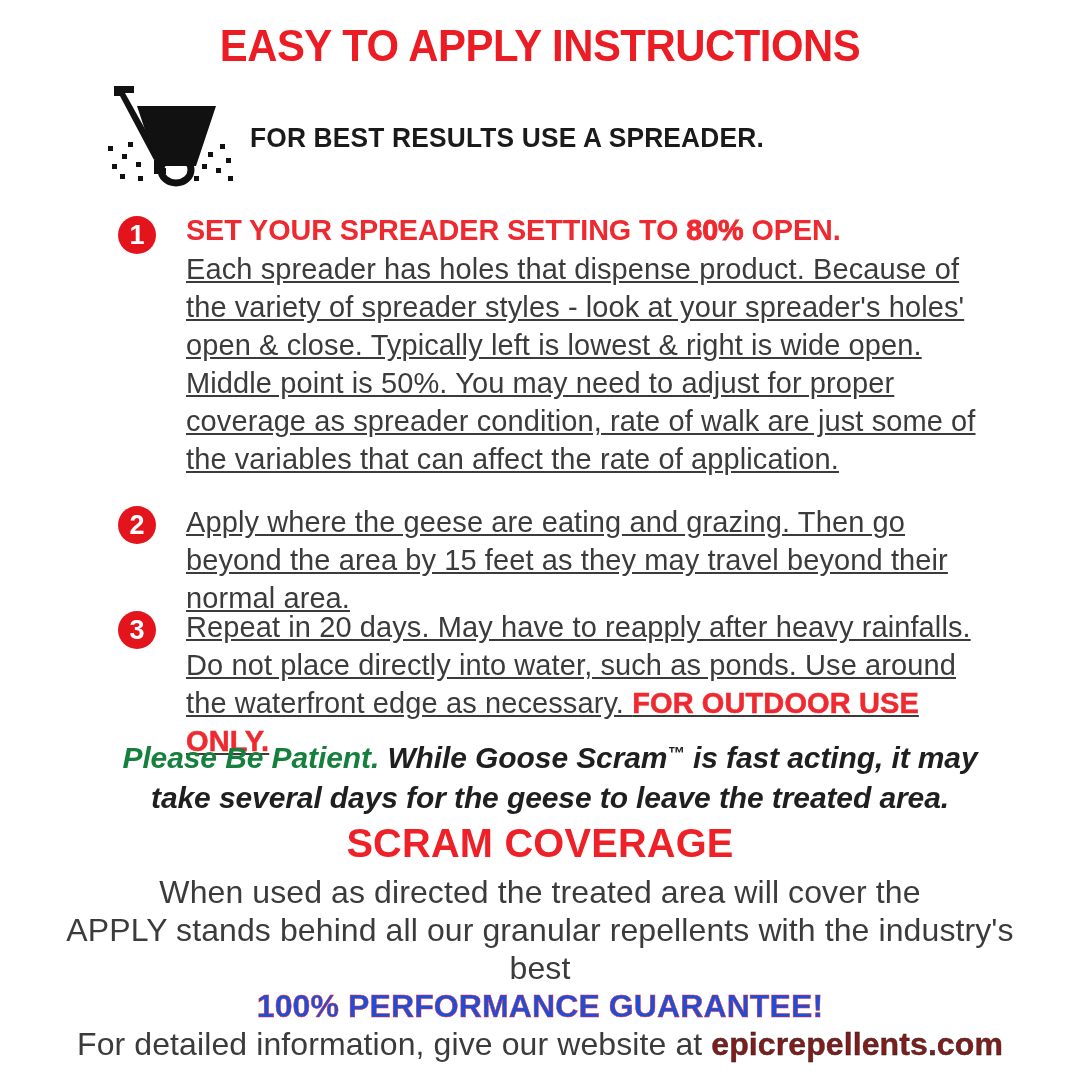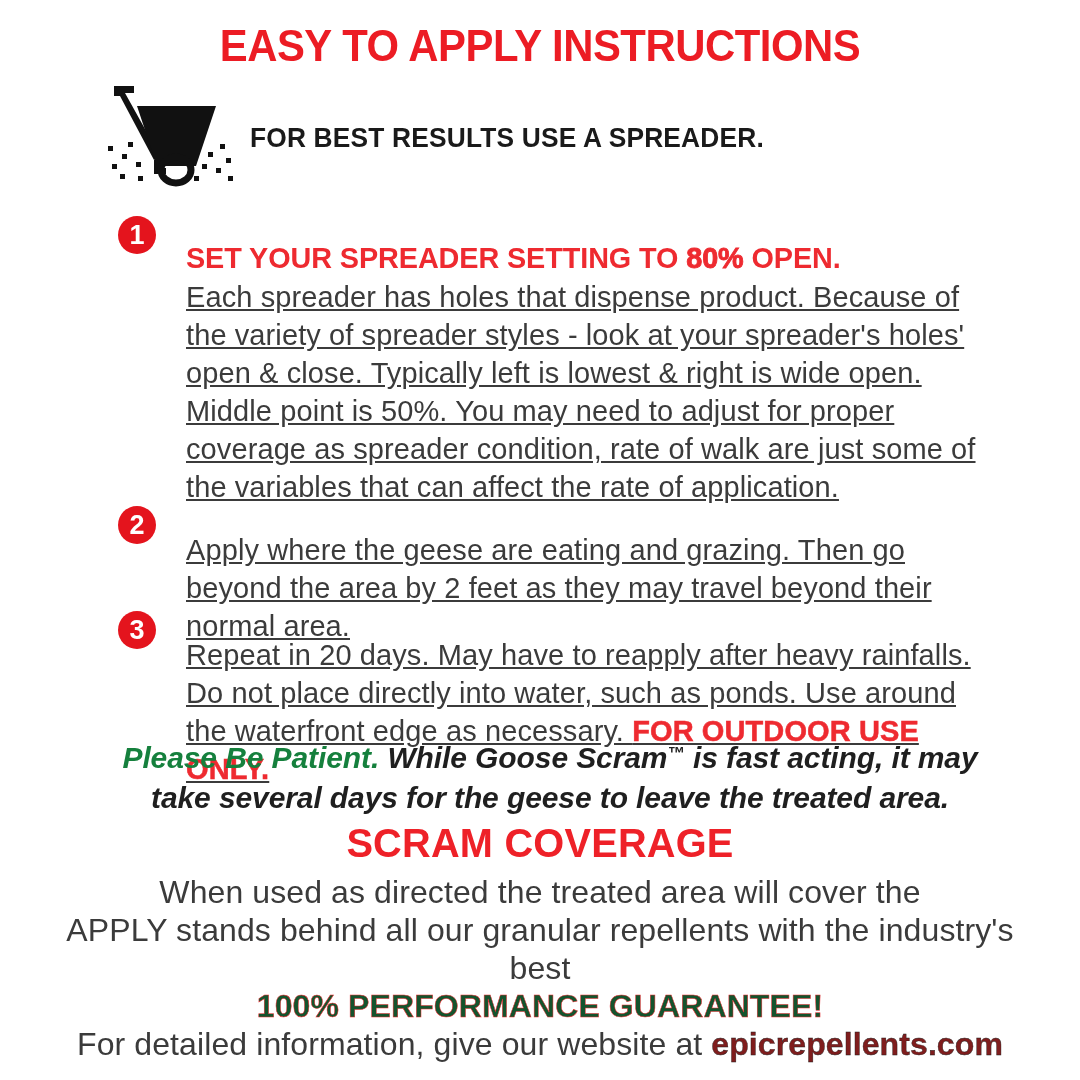--- a/index.html
+++ b/index.html
@@ -85,21 +85,20 @@
     color: #ffffff;
     font-family: "Liberation Sans Narrow", "Liberation Sans", sans-serif;
     font-weight: bold;
     font-size: 27px;
     line-height: 38px;
     text-align: center;
     box-sizing: border-box;
   }
   .step-body {
     margin-left: 68px;
-    margin-top: 28px;
   }
   .step-head {
     color: #ee2a30;
     font-family: "Liberation Sans Narrow", "Liberation Sans", sans-serif;
     font-weight: bold;
     font-size: 30px;
     letter-spacing: -0.1px;
     transform: scaleX(0.96);
     transform-origin: left center;
     white-space: nowrap;
@@ -170,21 +169,21 @@
     top: 873px;
     width: 960px;
     text-align: center;
     color: #3b3b3b;
     font-family: "Liberation Sans Narrow", "Liberation Sans", sans-serif;
     font-size: 32px;
     line-height: 38px;
     letter-spacing: 0.1px;
   }
   .coverage-body .guarantee {
-    color: #14532d;
+    color: #1d4ed8;
     font-weight: bold;
     -webkit-text-stroke: 0.5px #ee2a30;
   }
   .coverage-body .site {
     color: #7f1d1d;
     font-weight: bold;
     -webkit-text-stroke: 0.4px #1f1f1f;
   }
   .cov-line { display: block; }
 </style>
@@ -234,21 +233,21 @@
     <div class="step-num">1</div>
     <div class="step-body">
       <div class="step-head"><span>SET YOUR SPREADER SETTING TO </span><span class="strong">80%</span><span> OPEN.</span></div>
       <div class="para" style="width:800px;">Each spreader has holes that dispense product. Because of the variety of spreader styles - look at your spreader's holes' open &amp; close. Typically left is lowest &amp; right is wide open. Middle point is 50%. You may need to adjust for proper coverage as spreader condition, rate of walk are just some of the variables that can affect the rate of application.</div>
     </div>
   </div>
 
   <div class="step" style="top:503px;">
     <div class="step-num">2</div>
     <div class="step-body">
-      <div class="para" style="width:800px;">Apply where the geese are eating and grazing. Then go beyond the area by 2 feet as they may travel beyond their normal area.</div>
+      <div class="para" style="width:800px;">Apply where the geese are eating and grazing. Then go beyond the area by 15 feet as they may travel beyond their normal area.</div>
     </div>
   </div>
 
   <div class="step" style="top:608px;">
     <div class="step-num">3</div>
     <div class="step-body">
       <div class="para" style="width:800px;"><span>Repeat in 20 days. May have to reapply after heavy rainfalls. Do not place directly into water, such as ponds. Use around the waterfront edge as necessary. </span><span class="redbold">FOR OUTDOOR USE ONLY.</span></div>
     </div>
   </div>
 

